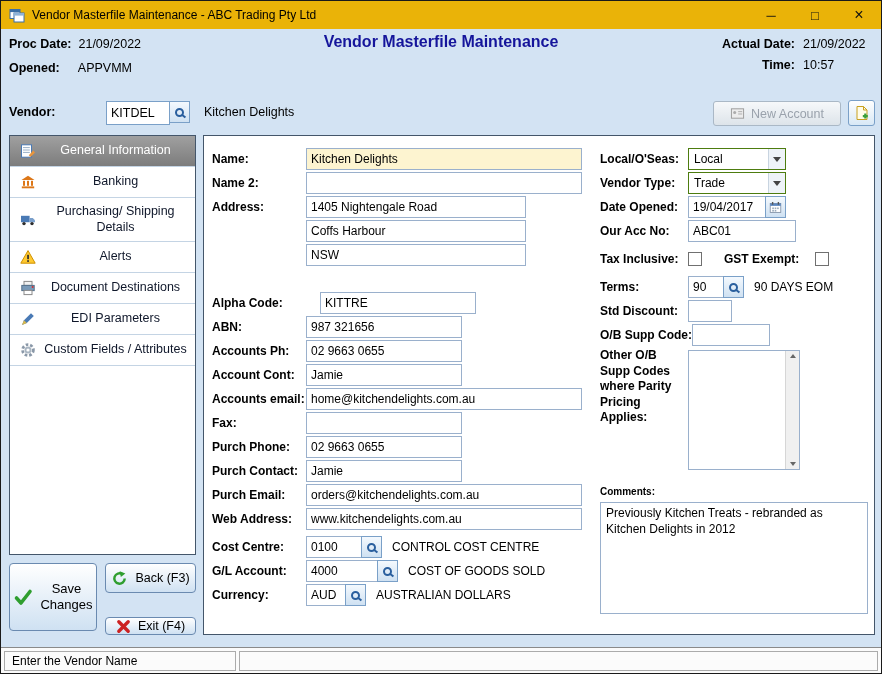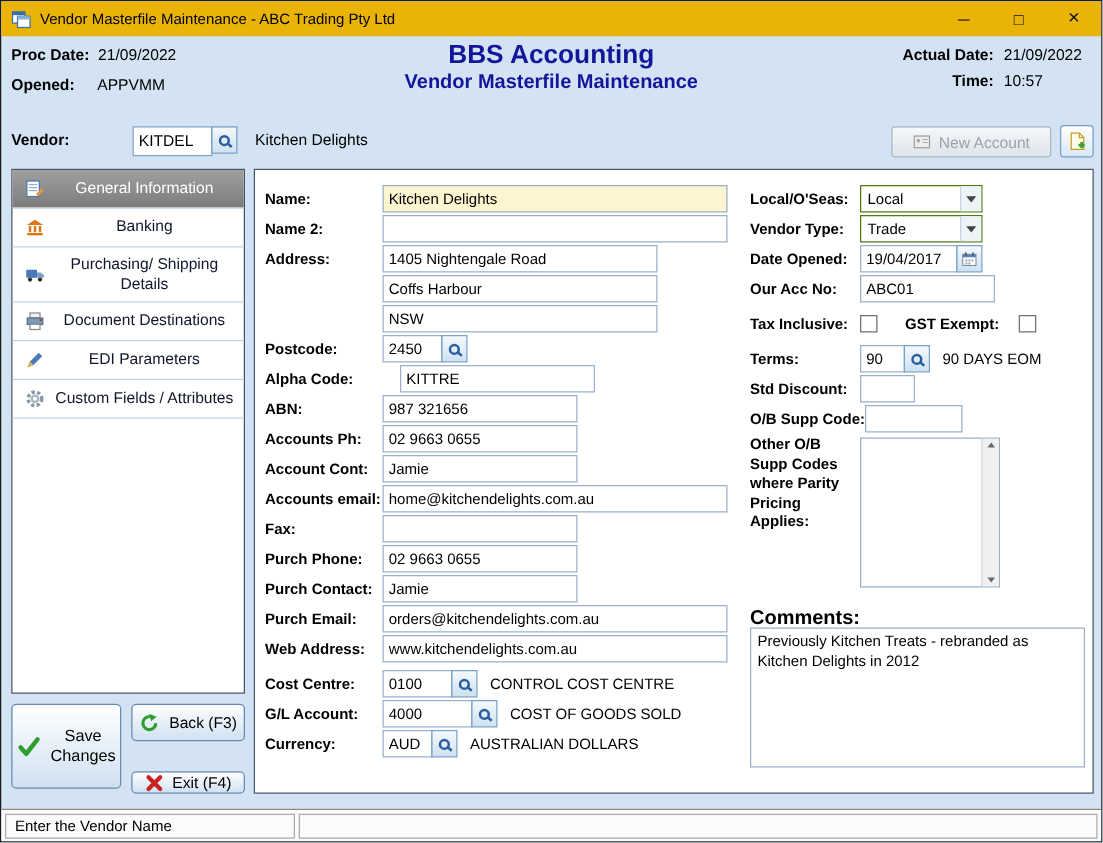--- a/index.html
+++ b/index.html
@@ -49,21 +49,21 @@
   .desc{margin-left:10px;font-size:12px;white-space:nowrap}
   .select{height:22px;border:1px solid #4d7c0f;background:#fff;display:flex;align-items:center;justify-content:space-between;font-size:12px;padding-left:5px;cursor:pointer}
   .select .arr{width:17px;height:100%;display:flex;align-items:center;justify-content:center;background:#eef3f8;border-left:1px solid #c8d4e0}
   .tri-down{width:0;height:0;border-left:4px solid transparent;border-right:4px solid transparent;border-top:5px solid #444}
   .tri-up-s{width:0;height:0;border-left:3px solid transparent;border-right:3px solid transparent;border-bottom:4px solid #666}
   .tri-down-s{width:0;height:0;border-left:3px solid transparent;border-right:3px solid transparent;border-top:4px solid #666}
   .checkbox{width:14px;height:14px;border:1px solid #707070;background:#fff;display:inline-block;cursor:pointer}
   .listbox{position:absolute;left:484px;top:214px;width:112px;height:120px;border:1px solid #9ab0cc;background:#fff}
   .vscroll{position:absolute;right:0;top:0;bottom:0;width:14px;background:#f0f0f0;border-left:1px solid #d6d6d6;display:flex;flex-direction:column;justify-content:space-between;align-items:center;padding:3px 0}
   .otherlbl{position:absolute;left:396px;top:212px;width:88px;font-weight:bold;font-size:12px;line-height:1.3}
-  .commentslbl{position:absolute;left:396px;top:350px;font-weight:bold;font-size:16px}
+  .commentslbl{position:absolute;left:396px;top:350px;font-weight:bold;font-size:10px}
   .comments{position:absolute;left:396px;top:366px;width:268px;height:112px;border:1px solid #9ab0cc;font:12px "Liberation Sans",sans-serif;padding:3px 5px;resize:none;outline:none;line-height:1.3}
   
   .statusbar{position:absolute;left:0;bottom:0;width:100%;height:26px;background:#fbfbfb;border-top:1px solid #8a8a8a;display:flex;align-items:center}
   .status-cell{height:20px;border:1px solid #ababab;display:flex;align-items:center;padding:0 7px;font-size:12px}
   .sc1{width:232px;margin-left:3px}
   .sc2{flex:1;margin:0 3px}
 </style>
 </head>
 <body>
 
@@ -86,21 +86,20 @@
 
   <div style="position:absolute;left:8px;top:36px">
     <span class="hlabel">Proc Date:</span>
     <span>21/09/2022</span>
   </div>
   <div style="position:absolute;left:8px;top:60px">
     <span class="hlabel">Opened:</span>
     <span>APPVMM</span>
   </div>
   <div class="center-title">
-    <div class="app-title">BBS Accounting</div>
     <div class="screen-title">Vendor Masterfile Maintenance</div>
   </div>
   <div class="hdr-right">
     <span class="rl">Actual Date:</span>
     <span>21/09/2022</span>
     <span class="rl">Time:</span>
     <span>10:57</span>
   </div>
 
   <span class="b" style="position:absolute;left:8px;top:104px">Vendor:</span>
@@ -164,20 +163,30 @@
             <path d="M9.6 6 h3.2 l2.2 2.2 v2 H9.6 Z" fill="#7a9fcb"></path>
             <circle cx="4" cy="11.6" r="1.7" fill="#2c2c2c"></circle>
             <circle cx="12" cy="11.6" r="1.7" fill="#2c2c2c"></circle>
           </svg>
       </span>
       <span class="lbl">Purchasing/ Shipping Details</span>
     </div>
     <div class="side-item">
       <span class="icon">
         <svg width="16" height="16" viewBox="0 0 16 16">
+            <path d="M8 1.6 L15.2 14.2 H0.8 Z" fill="#ffc930" stroke="#cf9000"></path>
+            <rect x="7.2" y="5.8" width="1.7" height="4.4" fill="#2c2c2c"></rect>
+            <rect x="7.2" y="11.2" width="1.7" height="1.7" fill="#2c2c2c"></rect>
+          </svg>
+      </span>
+      <span class="lbl">Alerts</span>
+    </div>
+    <div class="side-item">
+      <span class="icon">
+        <svg width="16" height="16" viewBox="0 0 16 16">
             <rect x="4" y="1.4" width="8" height="4" fill="#f2f2f2" stroke="#8a8a8a"></rect>
             <rect x="1.8" y="5.4" width="12.4" height="5.2" fill="#7a9ab8" stroke="#55708a"></rect>
             <rect x="4" y="10.4" width="8" height="4.2" fill="#fff" stroke="#8a8a8a"></rect>
             <circle cx="12.6" cy="7" r="1" fill="#d03030"></circle>
           </svg>
       </span>
       <span class="lbl">Document Destinations</span>
     </div>
     <div class="side-item">
       <span class="icon">
@@ -240,27 +249,20 @@
       <span class="flabel lw">Address:</span>
       <input class="fin" style="width: 220px;" value="1405 Nightengale Road">
     </div>
     <div class="frow" style="top:84px;left:8px">
       <span class="flabel lw"></span>
       <input class="fin" style="width: 220px;" value="Coffs Harbour">
     </div>
     <div class="frow" style="top:108px;left:8px">
       <span class="flabel lw"></span>
       <input class="fin" style="width: 220px;" value="NSW">
-    </div>
-    <div class="frow" style="top:132px;left:8px">
-      <span class="flabel lw">Postcode:</span>
-      <input class="fin" style="width: 48px;" value="2450">
-      <span class="magbtn">
-          <span class="mag"></span>
-        </span>
     </div>
     <div class="frow" style="top:156px;left:8px">
       <span class="flabel lw">Alpha Code:</span>
       <input class="fin" style="width: 156px; margin-left: 14px;" value="KITTRE">
     </div>
     <div class="frow" style="top:180px;left:8px">
       <span class="flabel lw">ABN:</span>
       <input class="fin" style="width: 156px;" value="987 321656">
     </div>
     <div class="frow" style="top:204px;left:8px">

